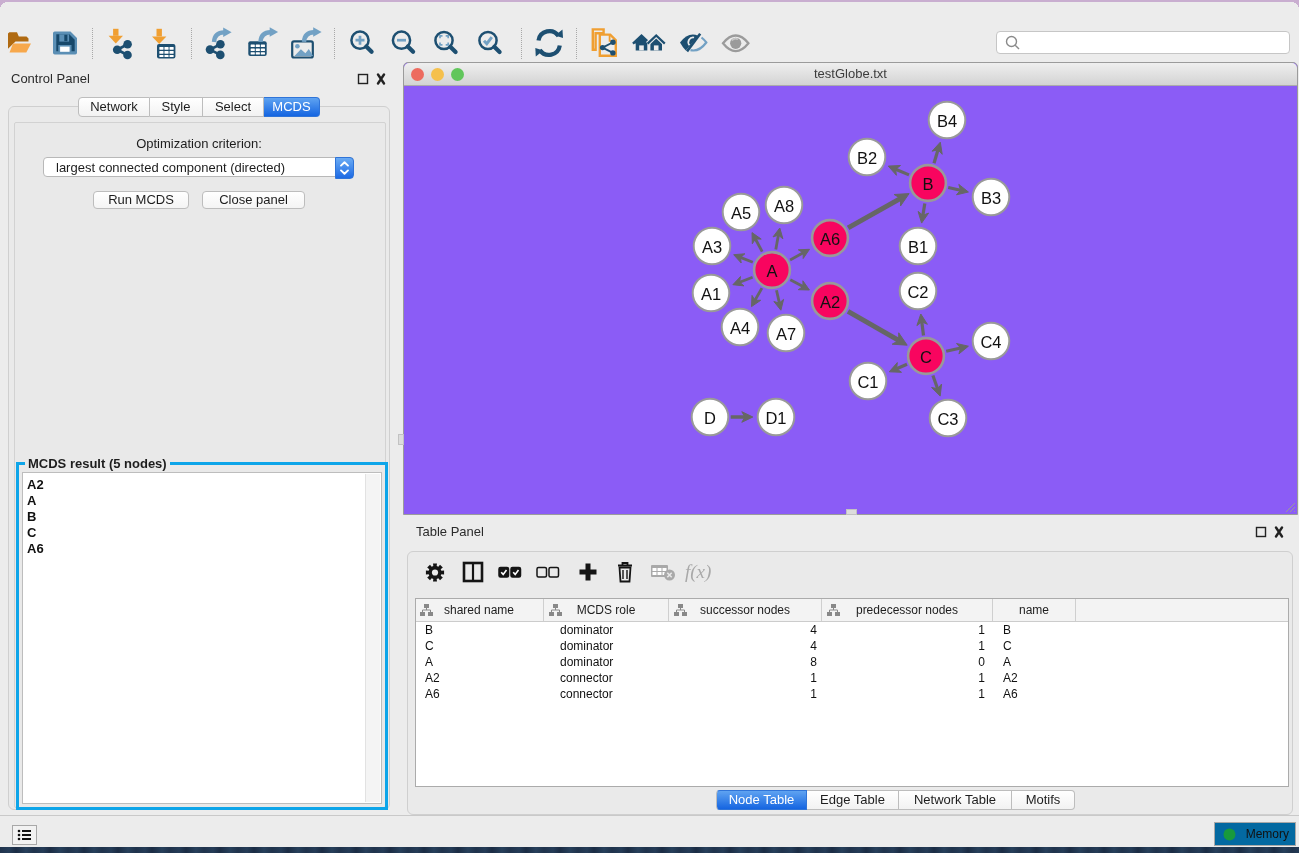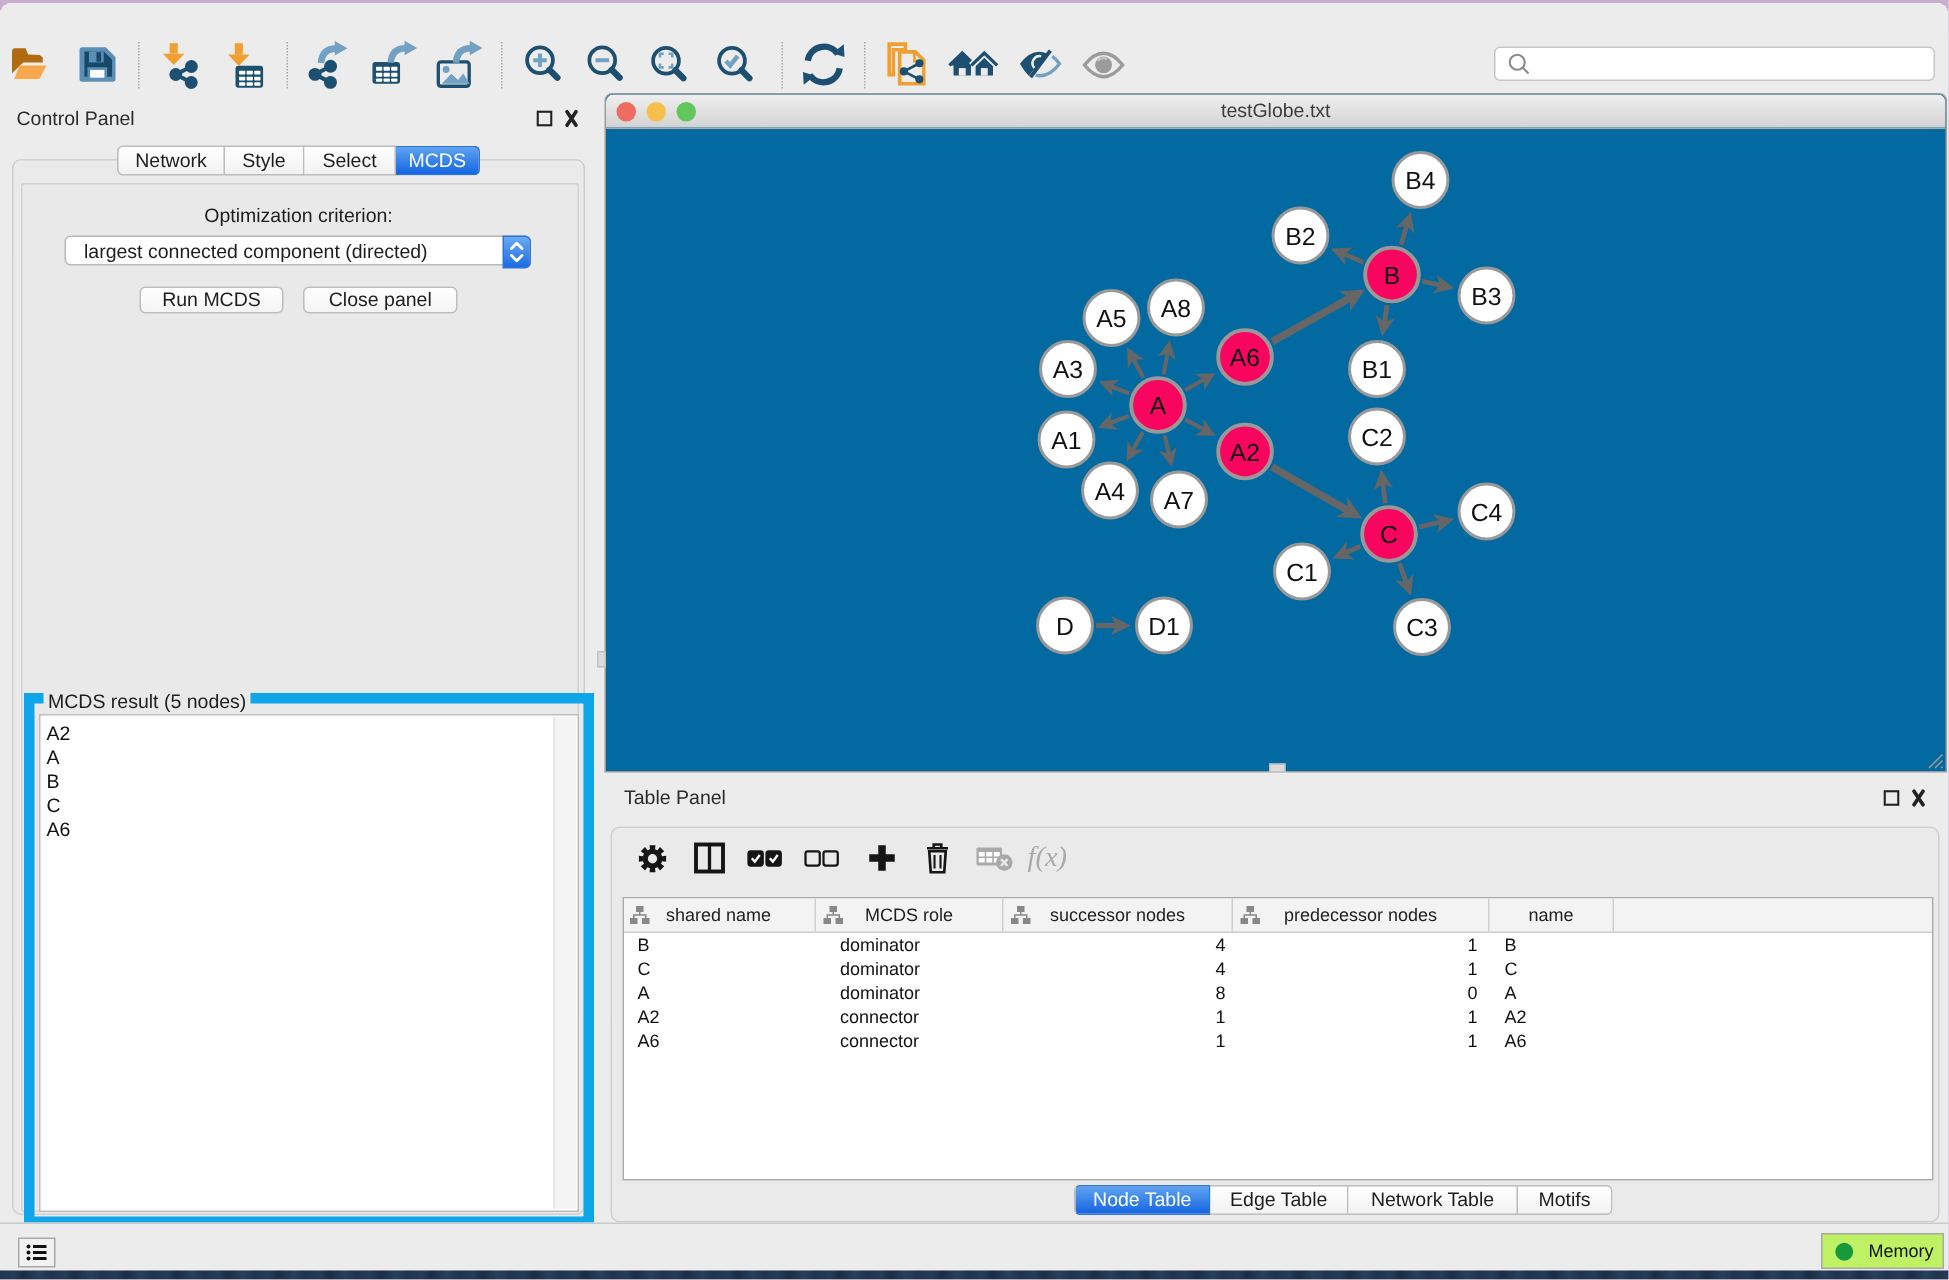--- a/index.html
+++ b/index.html
@@ -37,33 +37,33 @@
 #dropdown{position:absolute;left:43px;top:157px;width:311px;height:20px;
  background:#fff;border:1px solid #b8b8b8;border-radius:4px;font-size:13px;
  color:#1d1d1d;text-align:left;padding-left:12px;box-sizing:border-box;line-height:20px;}
 #dd-btn{position:absolute;right:-1px;top:-1px;width:17px;height:20px;
  background:linear-gradient(#6aabf4,#1d6ae4);border:1px solid #2f74d8;
  border-radius:0 4px 4px 0;}
 .btn{position:absolute;background:linear-gradient(#ffffff,#f4f4f4);
  border:1px solid #bdbdbd;border-radius:4px;font-size:13px;color:#1d1d1d;
  text-align:center;height:16px;line-height:16px;}
 #mcds{position:absolute;left:16px;top:462px;width:366px;height:342px;
- border:7px solid #0ea5e9;}
+ border:3px solid #0ea5e9;font-weight:bold;}
 #mcds-legend{position:absolute;left:6px;top:-9px;background:#e9e9e9;
  font-size:13px;color:#1d1d1d;padding:0 3px;line-height:16px;}
 #mcds-list{position:absolute;left:3px;top:7px;width:358px;height:330px;
  background:#fff;border:1px solid #bdbdbd;font-size:13px;color:#111;}
 #mcds-list .li{padding-left:4px;height:16px;line-height:16px;}
 #mcds-list .li:first-child{margin-top:4px;}
 #mcds-scroll{position:absolute;right:1px;top:1px;width:14px;height:328px;
  background:#f4f4f4;border-left:1px solid #e2e2e2;}
 
 
 #net-win{position:absolute;left:403px;top:62px;width:893px;height:451px;
- background:#0369a1;border:1px solid #9b9b9b;border-radius:5px 5px 0 0;}
+ background:#8b5cf6;border:1px solid #9b9b9b;border-radius:5px 5px 0 0;}
 #net-title{position:absolute;left:0;top:0;width:100%;height:22px;
  background:linear-gradient(#efefef,#d3d3d3);border-bottom:1px solid #ababab;
  border-radius:5px 5px 0 0;}
 #net-title .tl{position:absolute;top:5px;width:13px;height:13px;border-radius:50%;}
 #net-title-text{position:absolute;top:3px;left:0;width:100%;text-align:center;
  font-size:13px;color:#3c3c3c;}
 
 
 #tp-title{position:absolute;left:416px;top:524px;font-size:13px;color:#2b2b2b;}
 #tp-sub{position:absolute;left:407px;top:551px;width:884px;height:262px;
@@ -74,21 +74,21 @@
  background:#f3f3f3;border-bottom:1px solid #cccccc;}
 #tbl-head .col{position:absolute;top:0;height:22px;border-right:1px solid #cfcfcf;
  text-align:center;line-height:22px;font-size:12px;color:#1d1d1d;}
 .trow{position:absolute;left:0;width:100%;height:16px;line-height:16px;}
 .trow span{position:absolute;}
 
 
 #statusbar{position:absolute;left:0;top:815px;width:1299px;height:32px;
  background:#ececec;border-top:1px solid #c9c9c9;}
 #memory{position:absolute;left:1214px;top:822px;width:74px;height:22px;
- background:#bef264;border:1px solid #a8a8a8;font-size:12px;color:#111;
+ background:#0369a1;border:1px solid #a8a8a8;font-size:12px;color:#111;
  text-align:right;line-height:22px;padding-right:6px;}
 #listbtn{position:absolute;left:12px;top:825px;width:23px;height:18px;
  background:#f2f2f2;border:1px solid #a8a8a8;}
 #deskstrip{position:absolute;left:0;top:847px;width:1299px;height:6px;
  background:repeating-linear-gradient(90deg,#20334c 0,#253c57 9px,#1b2c44 16px,#27405b 26px,#20334c 34px);}
 </style>
 </head>
 <body>
 <div id="win">
   <div id="toolbar">

